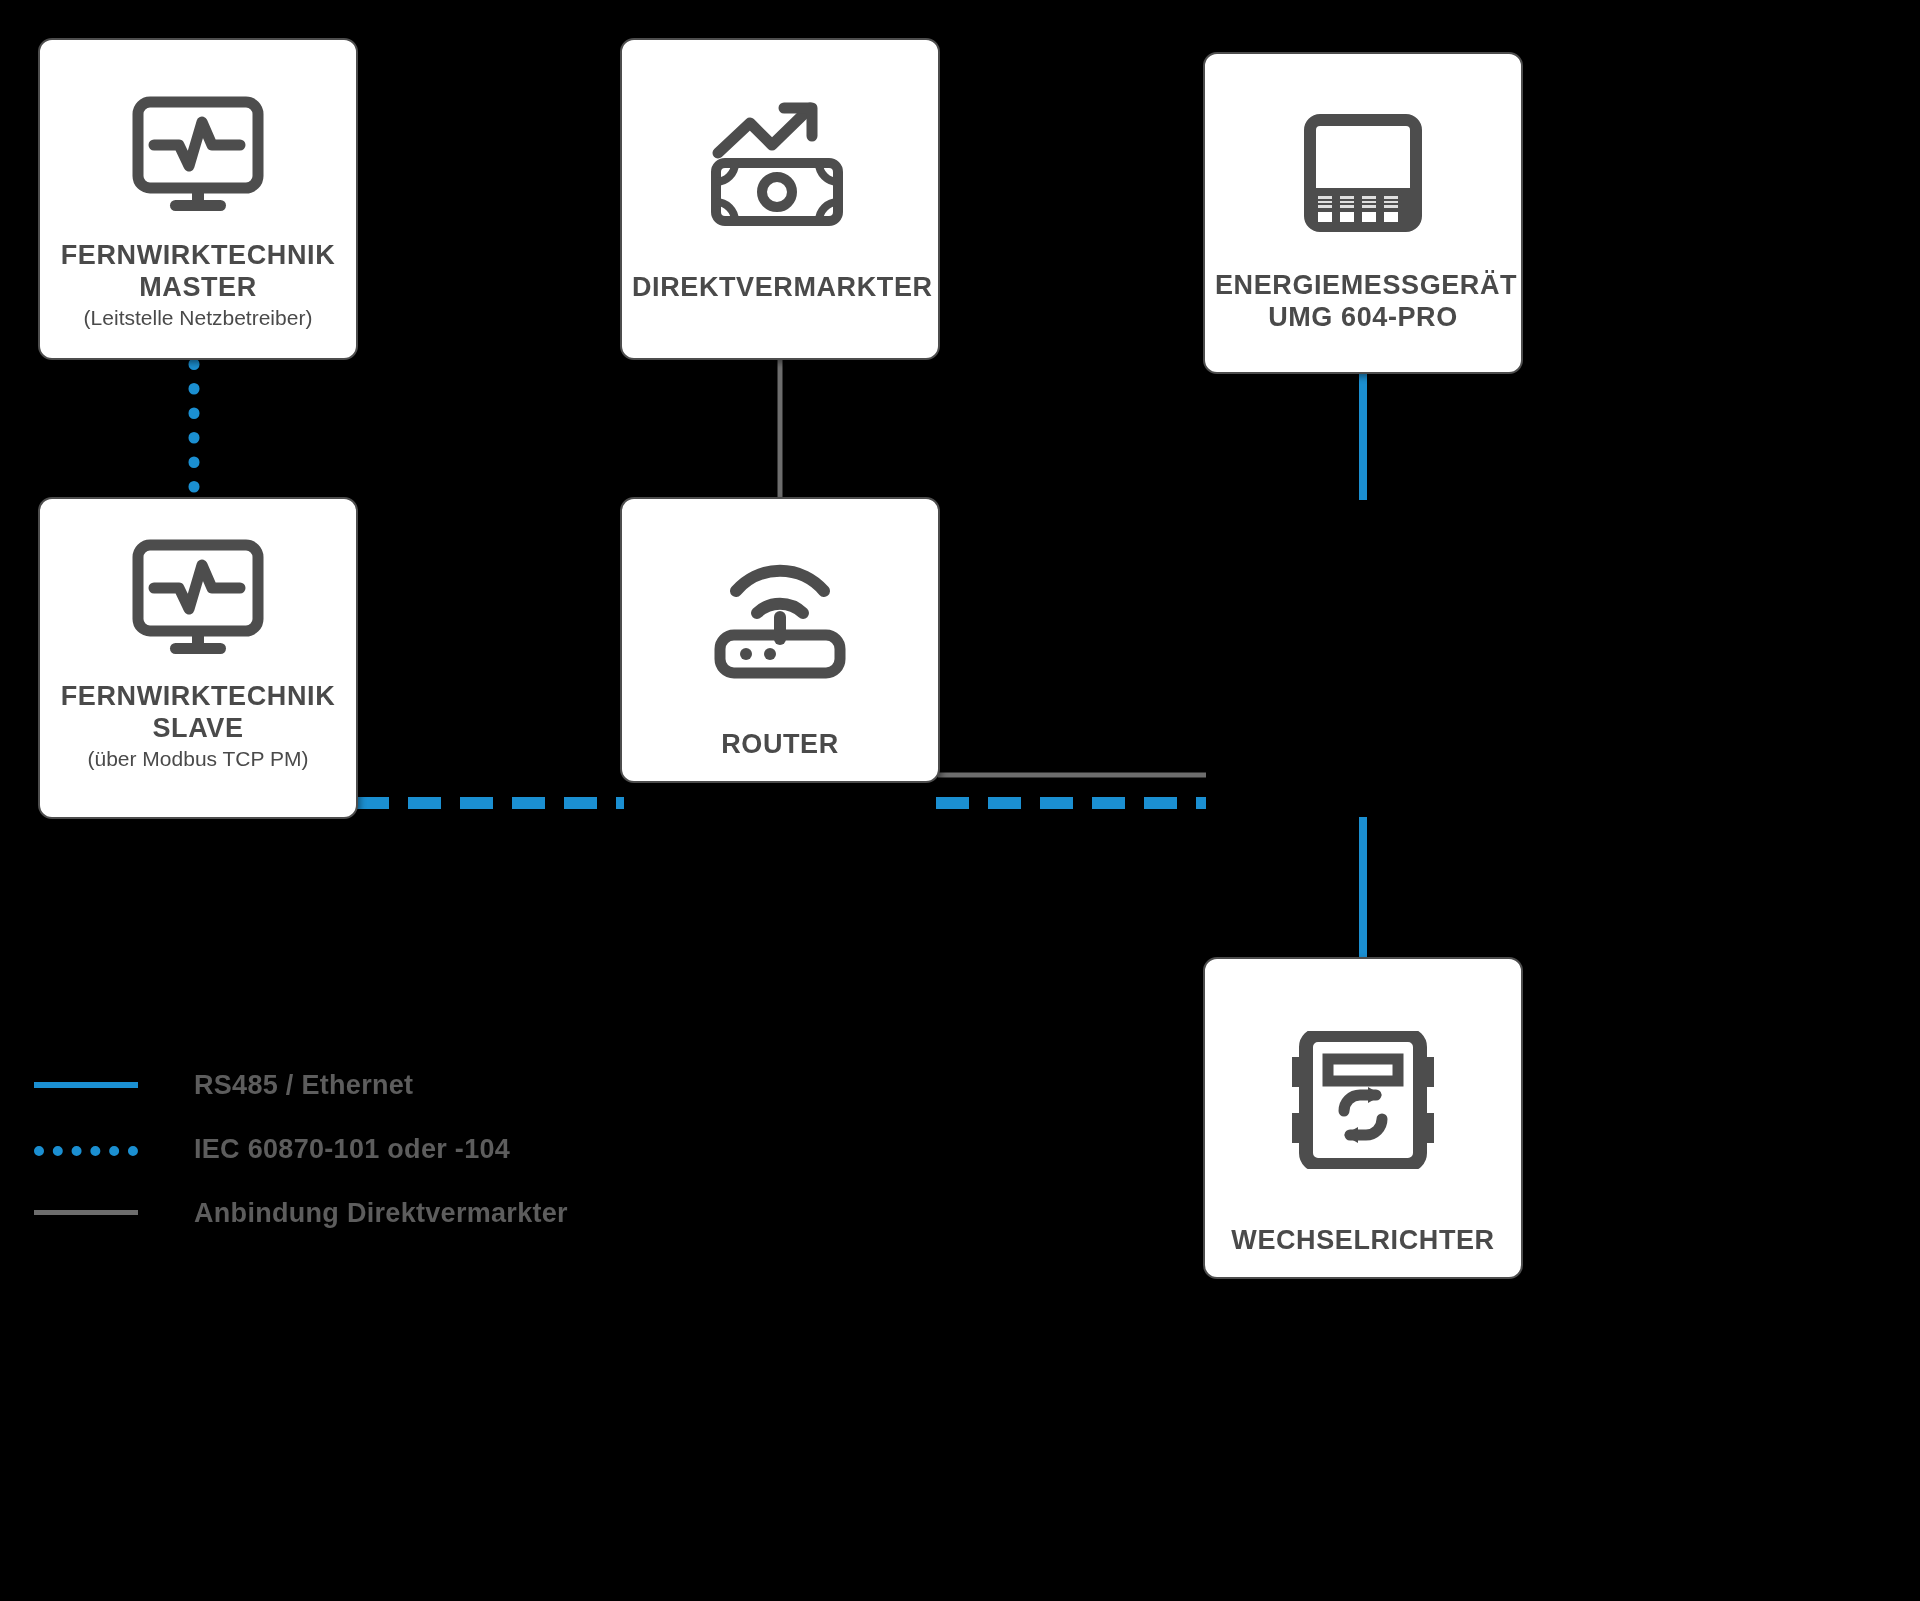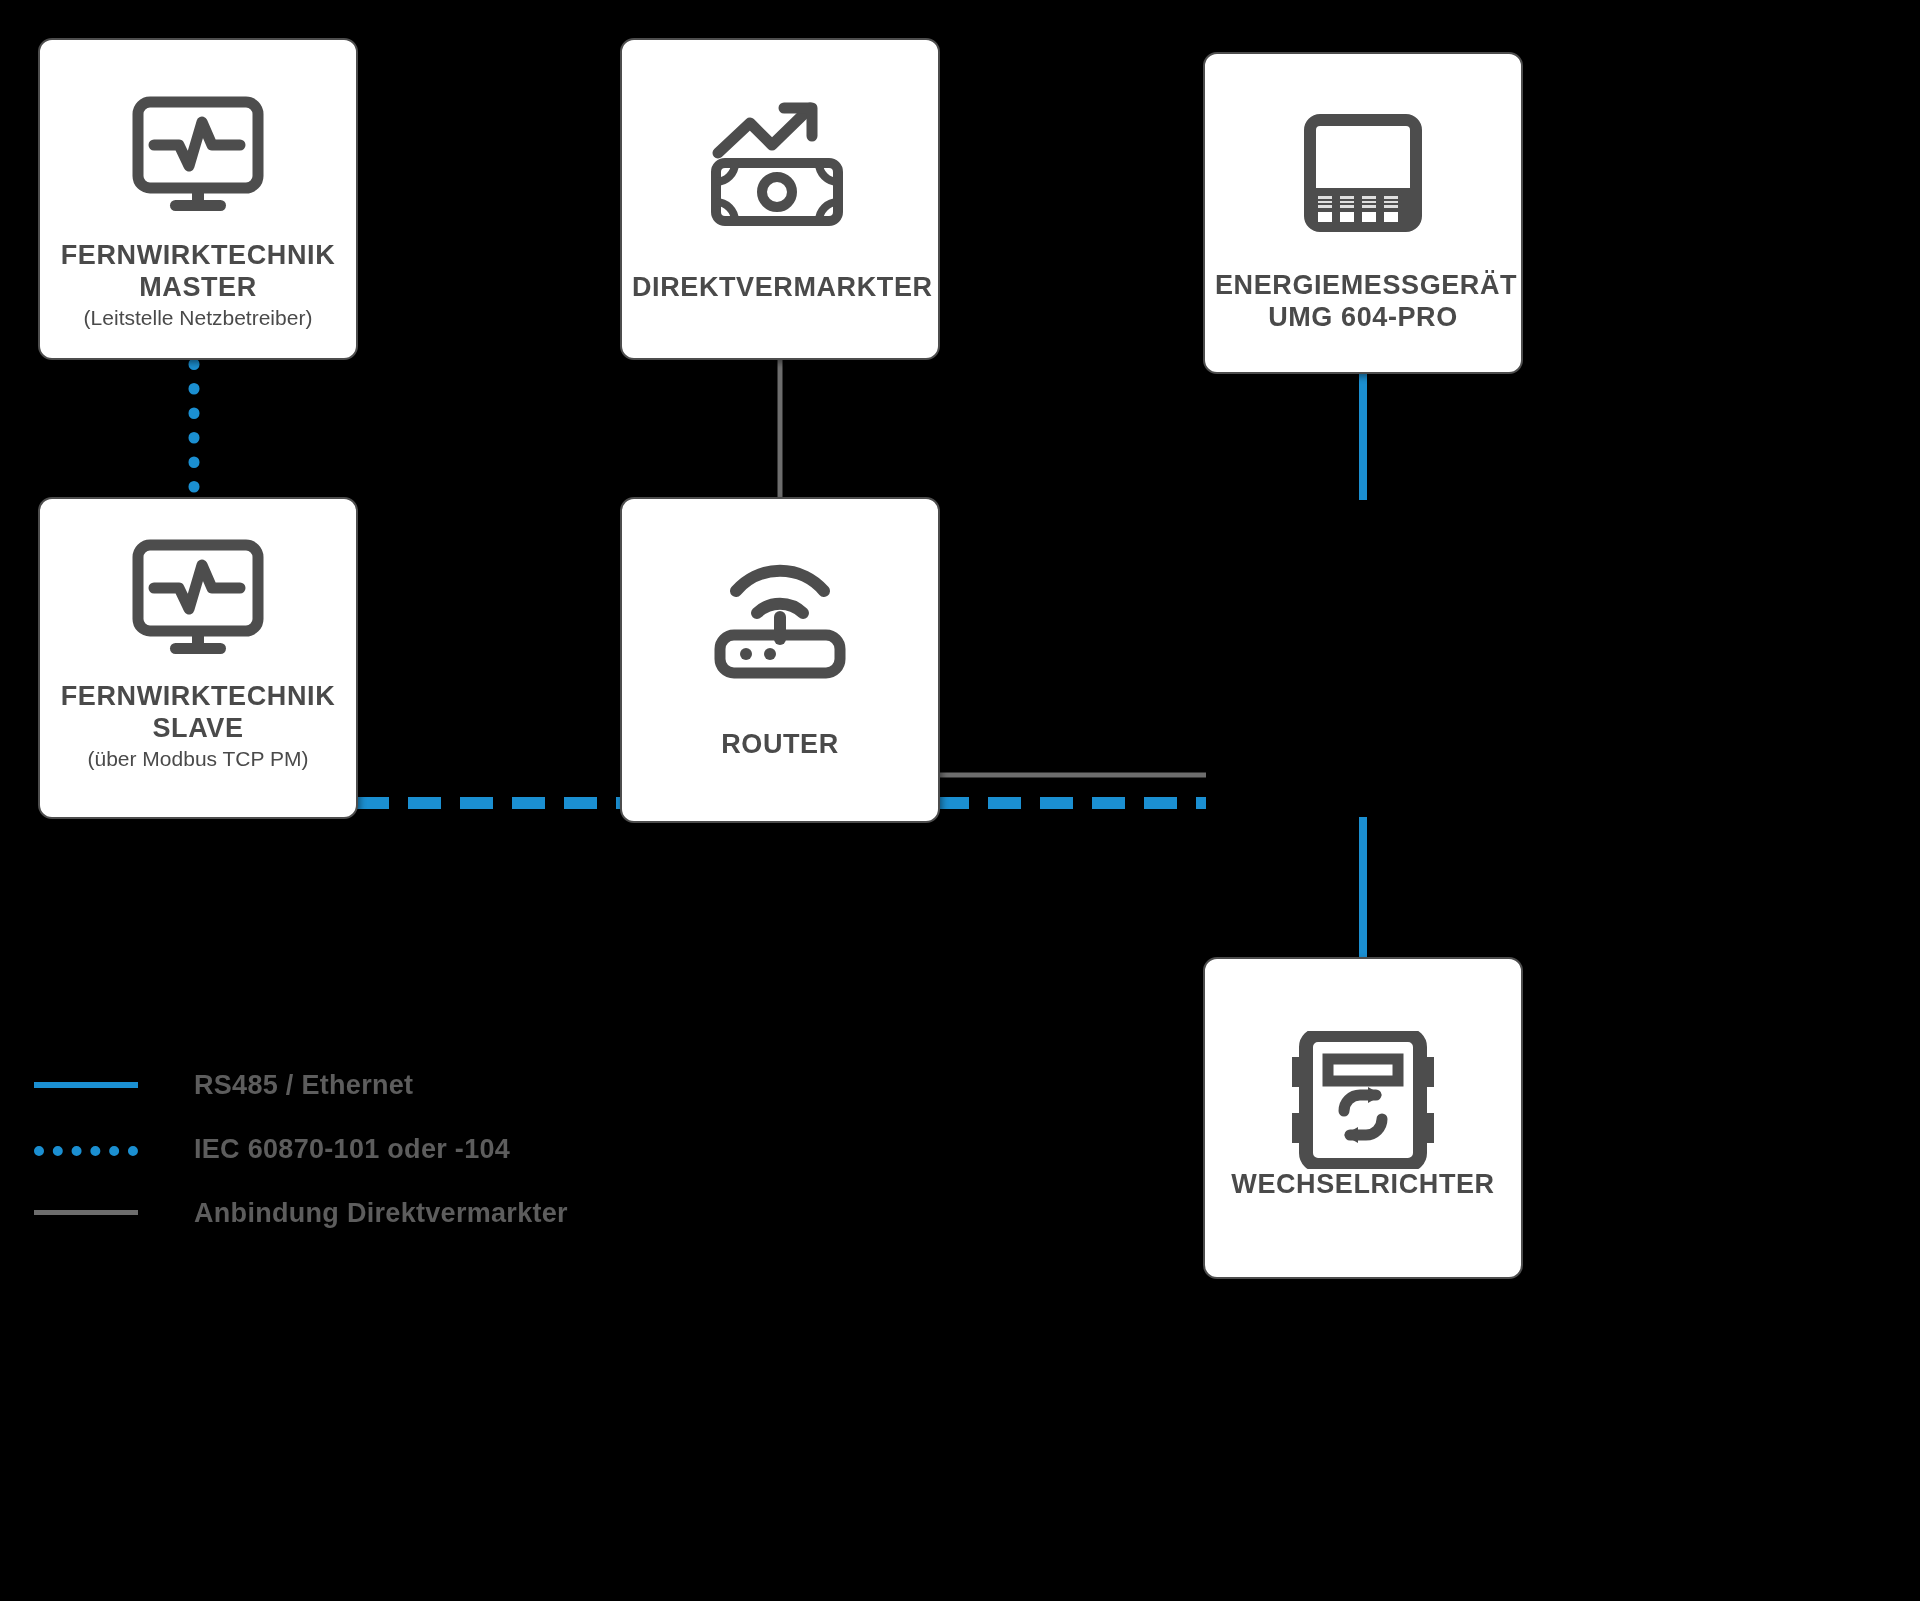--- a/index.html
+++ b/index.html
@@ -63,32 +63,32 @@
     font-weight: normal;
     color: #4a4a4a;
     line-height: 1.2;
     margin-top: 2px;
   }
 
   
   #node-fw-master  { left: 38px;   top: 38px;   width: 320px; height: 322px; padding-top: 56px; }
   #node-fw-slave   { left: 38px;   top: 497px;  width: 320px; height: 322px; padding-top: 40px; }
   #node-dv         { left: 620px;  top: 38px;   width: 320px; height: 322px; padding-top: 58px; }
-  #node-router     { left: 620px;  top: 497px;  width: 320px; height: 326px; padding-top: 52px; }
+  #node-router     { left: 620px;  top: 497px;  width: 320px; height: 286px; padding-top: 52px; }
   #node-umg        { left: 1203px; top: 52px;   width: 320px; height: 322px; padding-top: 60px; }
   #node-eza        { left: 1203px; top: 497px;  width: 320px; height: 322px; padding-top: 78px; }
   #node-wr         { left: 1203px; top: 957px;  width: 320px; height: 322px; padding-top: 72px; }
 
   #node-fw-master .labels { margin-top: 26px; }
   #node-fw-slave  .labels { margin-top: 24px; }
   #node-dv        .labels { margin-top: 44px; }
   #node-router    .labels { margin-top: 50px; }
   #node-umg       .labels { margin-top: 38px; }
   #node-eza       .labels { margin-top: 50px; }
-  #node-wr        .labels { }
+  #node-wr        .labels { margin-top: 56px; }
 
   
   #legend {
     position: absolute;
     left: 34px;
     top: 1053px;
     width: 620px;
     z-index: 4;
   }
   .legend-row {

